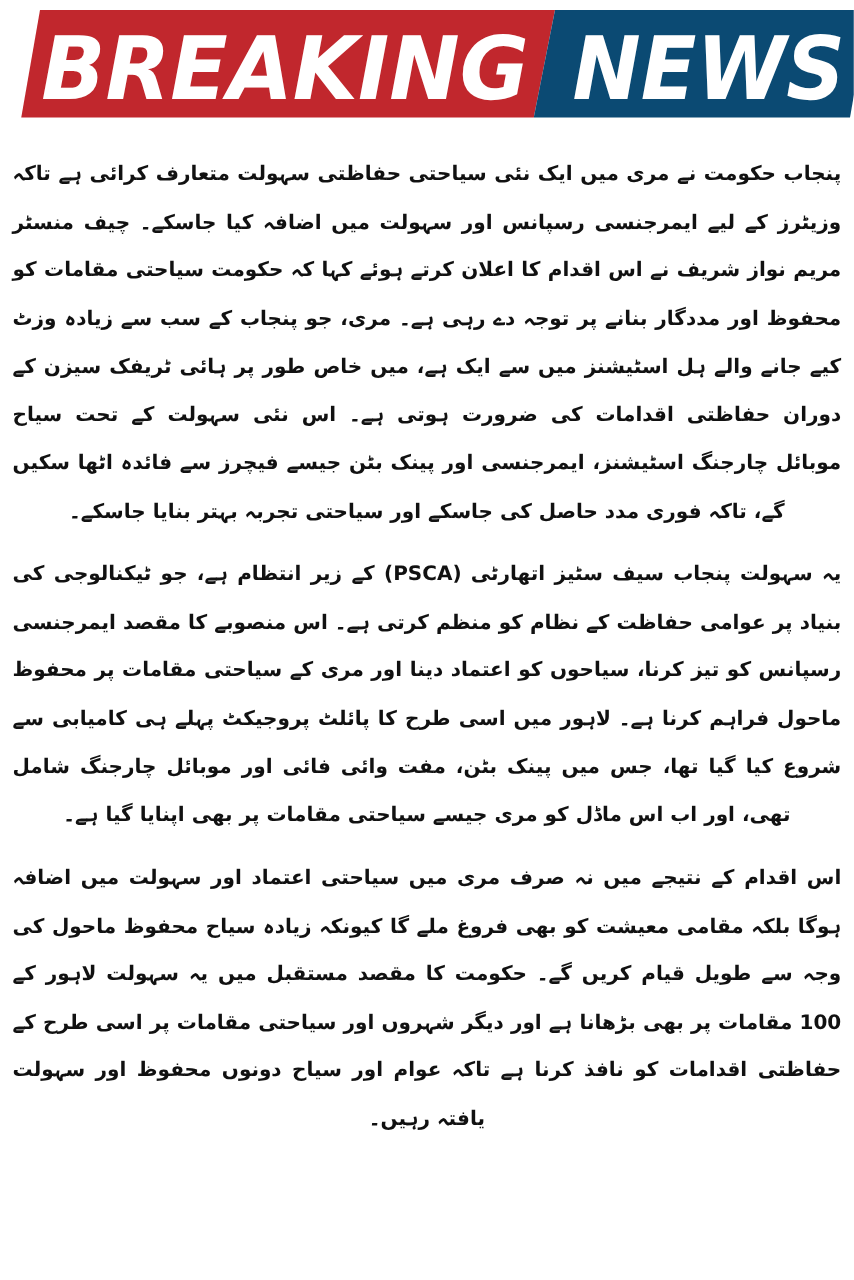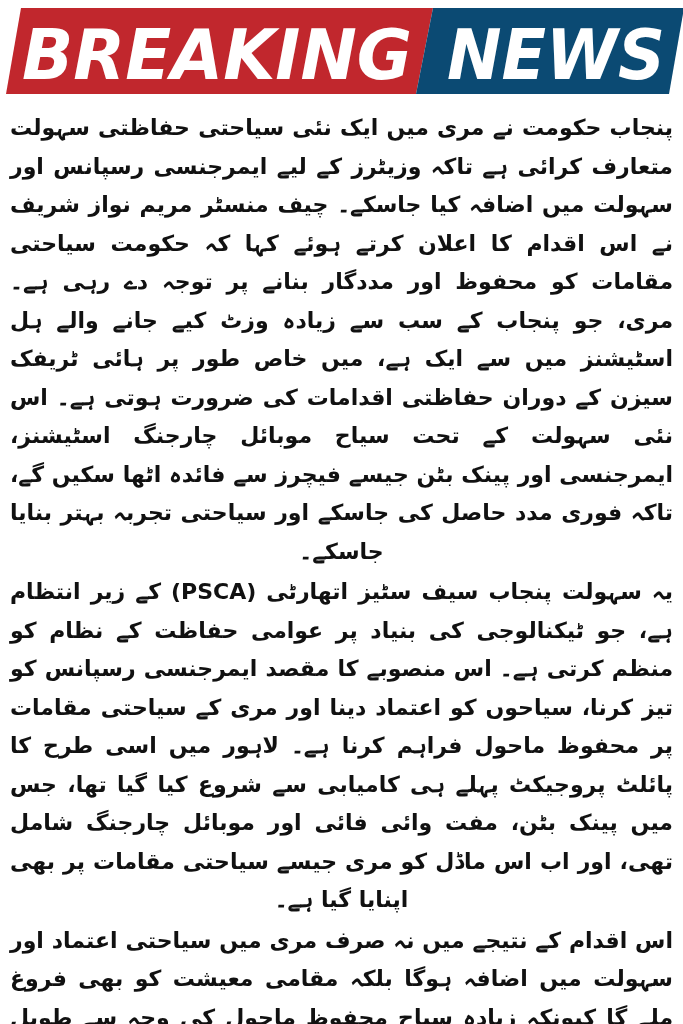--- a/index.html
+++ b/index.html
@@ -8,42 +8,42 @@
       background: #ffffff;
     }
     body {
       width: 683px;
       height: 1024px;
       position: relative;
       overflow: hidden;
     }
     .banner {
       position: absolute;
-      left: 1px;
+      left: 12px;
       top: 0;
       width: 583px;
       height: 100px;
     }
     .banner svg {
       display: block;
     }
     .article {
       position: absolute;
       left: 10px;
       top: 108px;
       width: 663px;
       direction: rtl;
       font-family: "DejaVu Sans", sans-serif;
       color: #111111;
     }
     .para {
-      margin: 1px 0 2px 0;
+      margin: 12px 0 2px 0;
       text-align: justify;
       text-align-last: center;
-      font-size: 22px;
+      font-size: 16px;
       line-height: 38.5px;
       font-weight: bold;
       letter-spacing: 0;
     }
   </style>
 </head>
 <body>
 
 <div class="banner">
   <svg width="683" height="100" viewBox="0 0 683 100" xmlns="http://www.w3.org/2000/svg">

